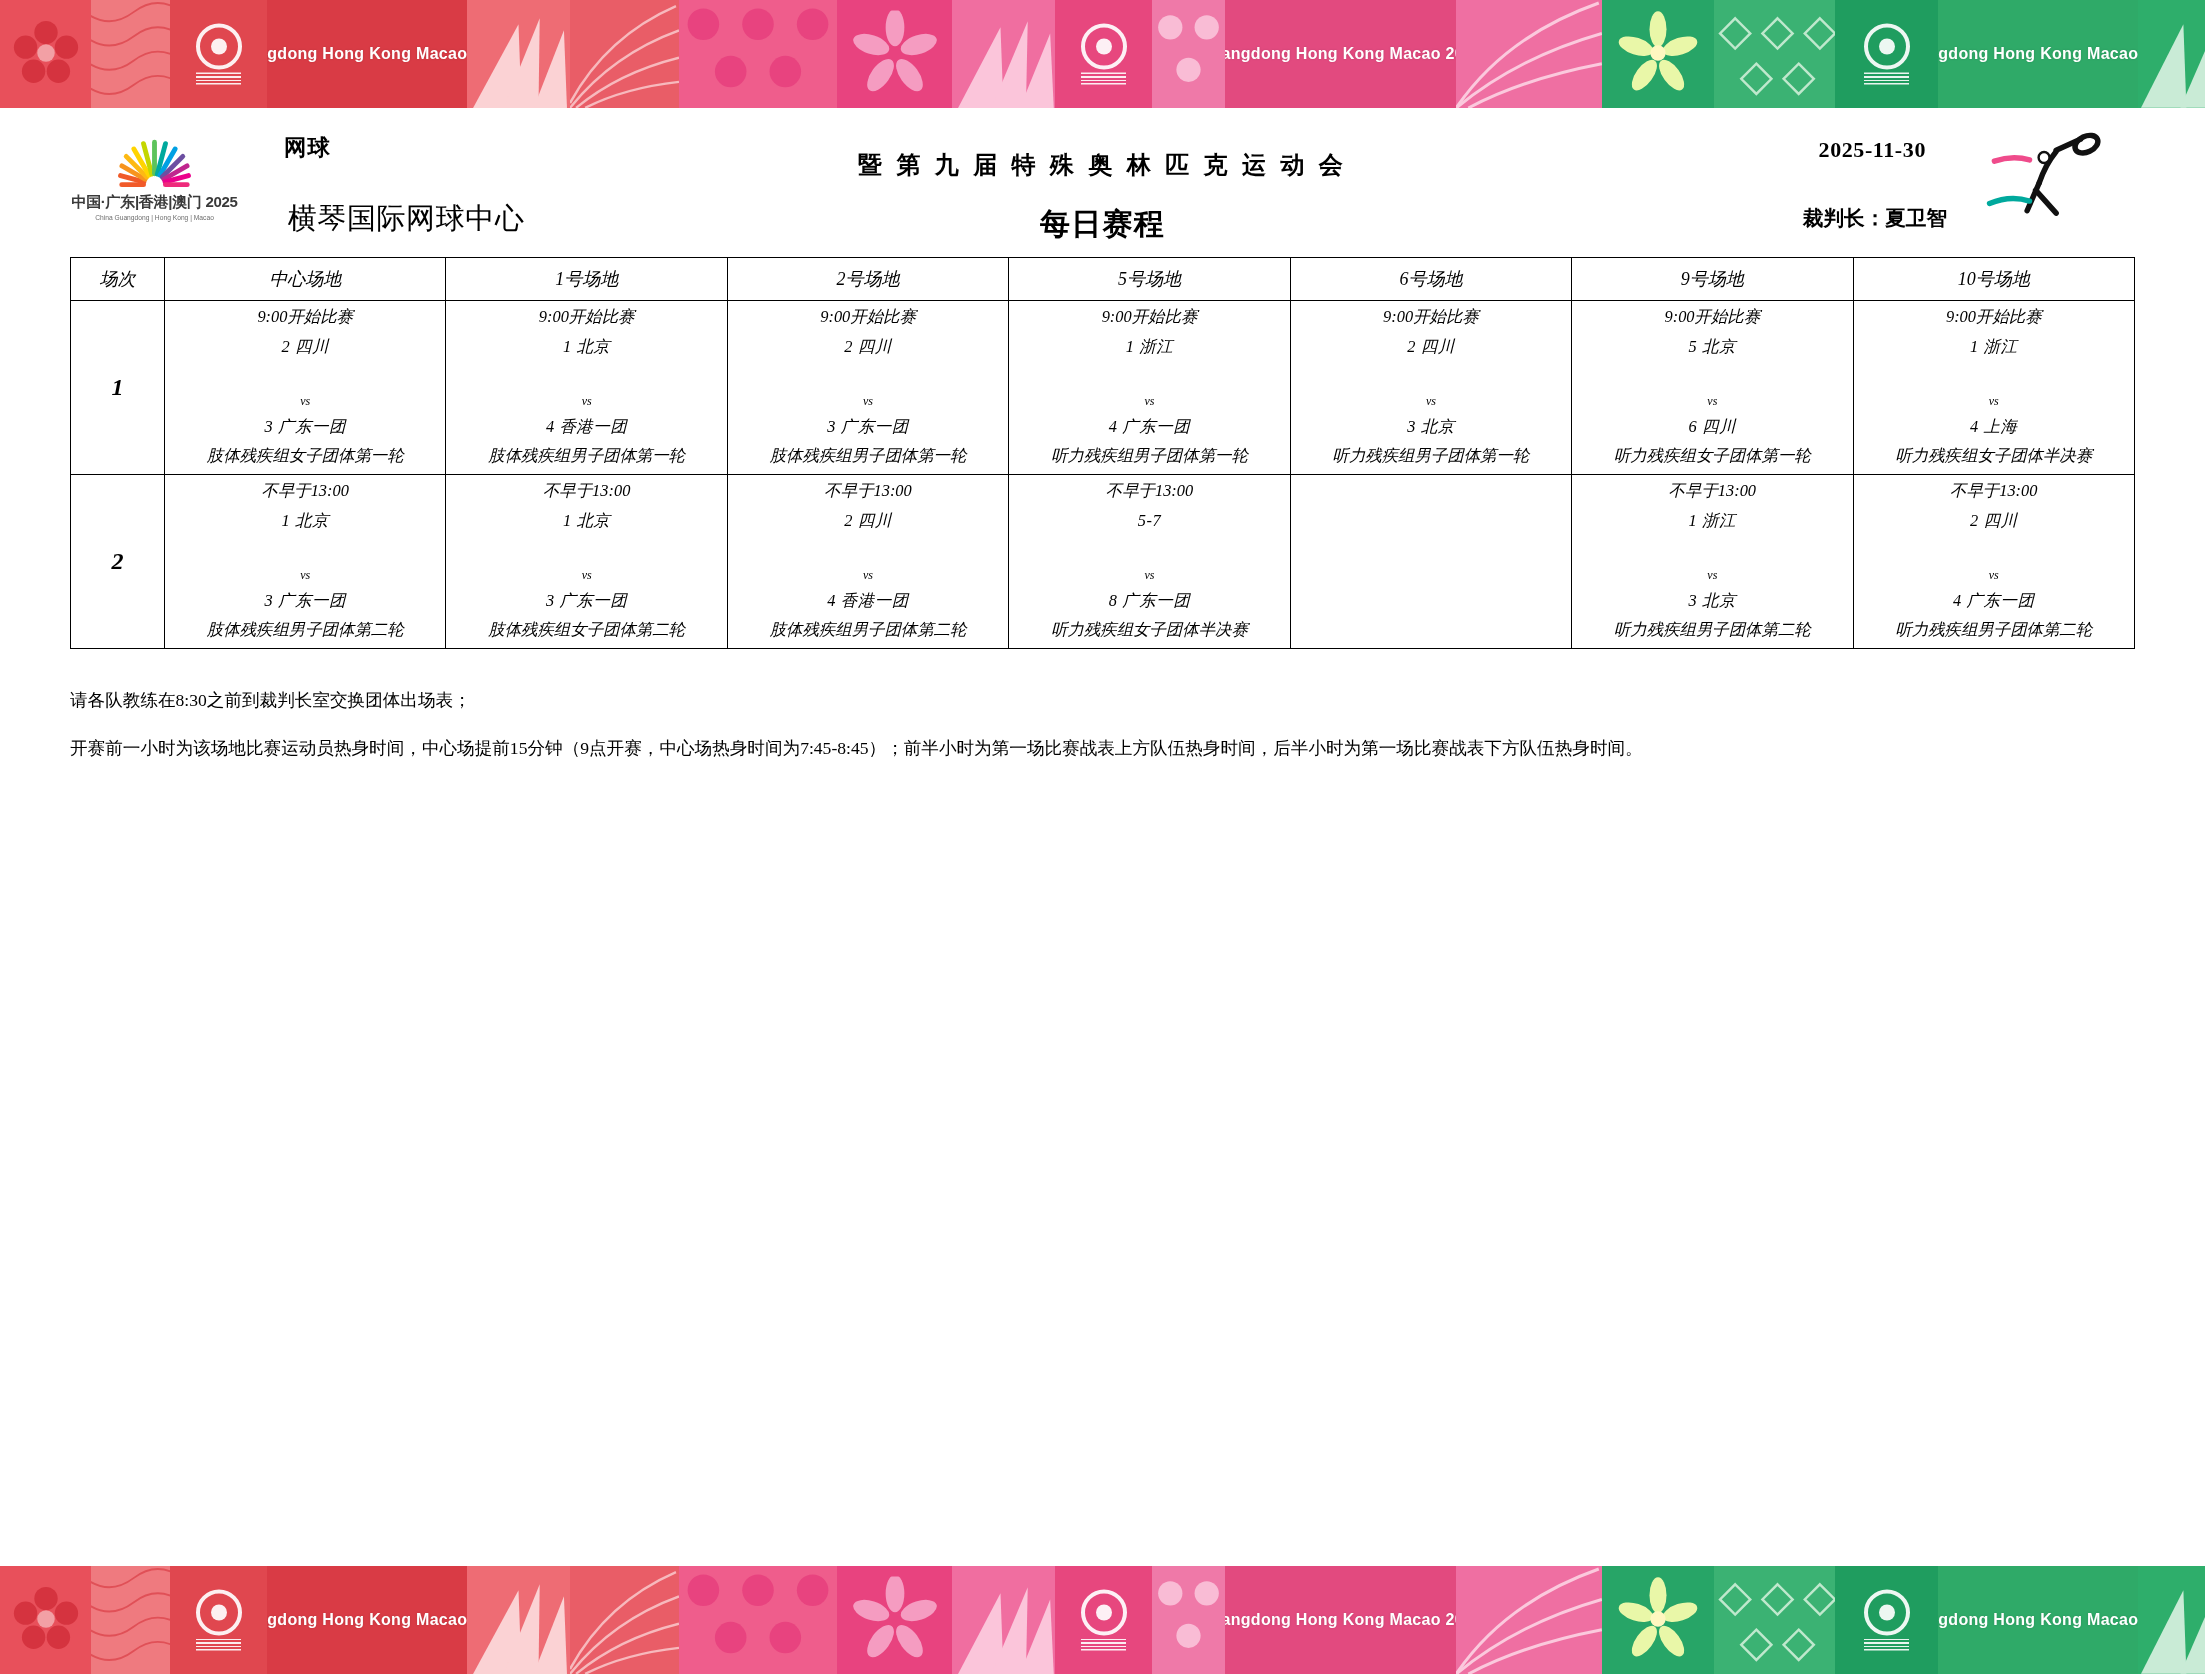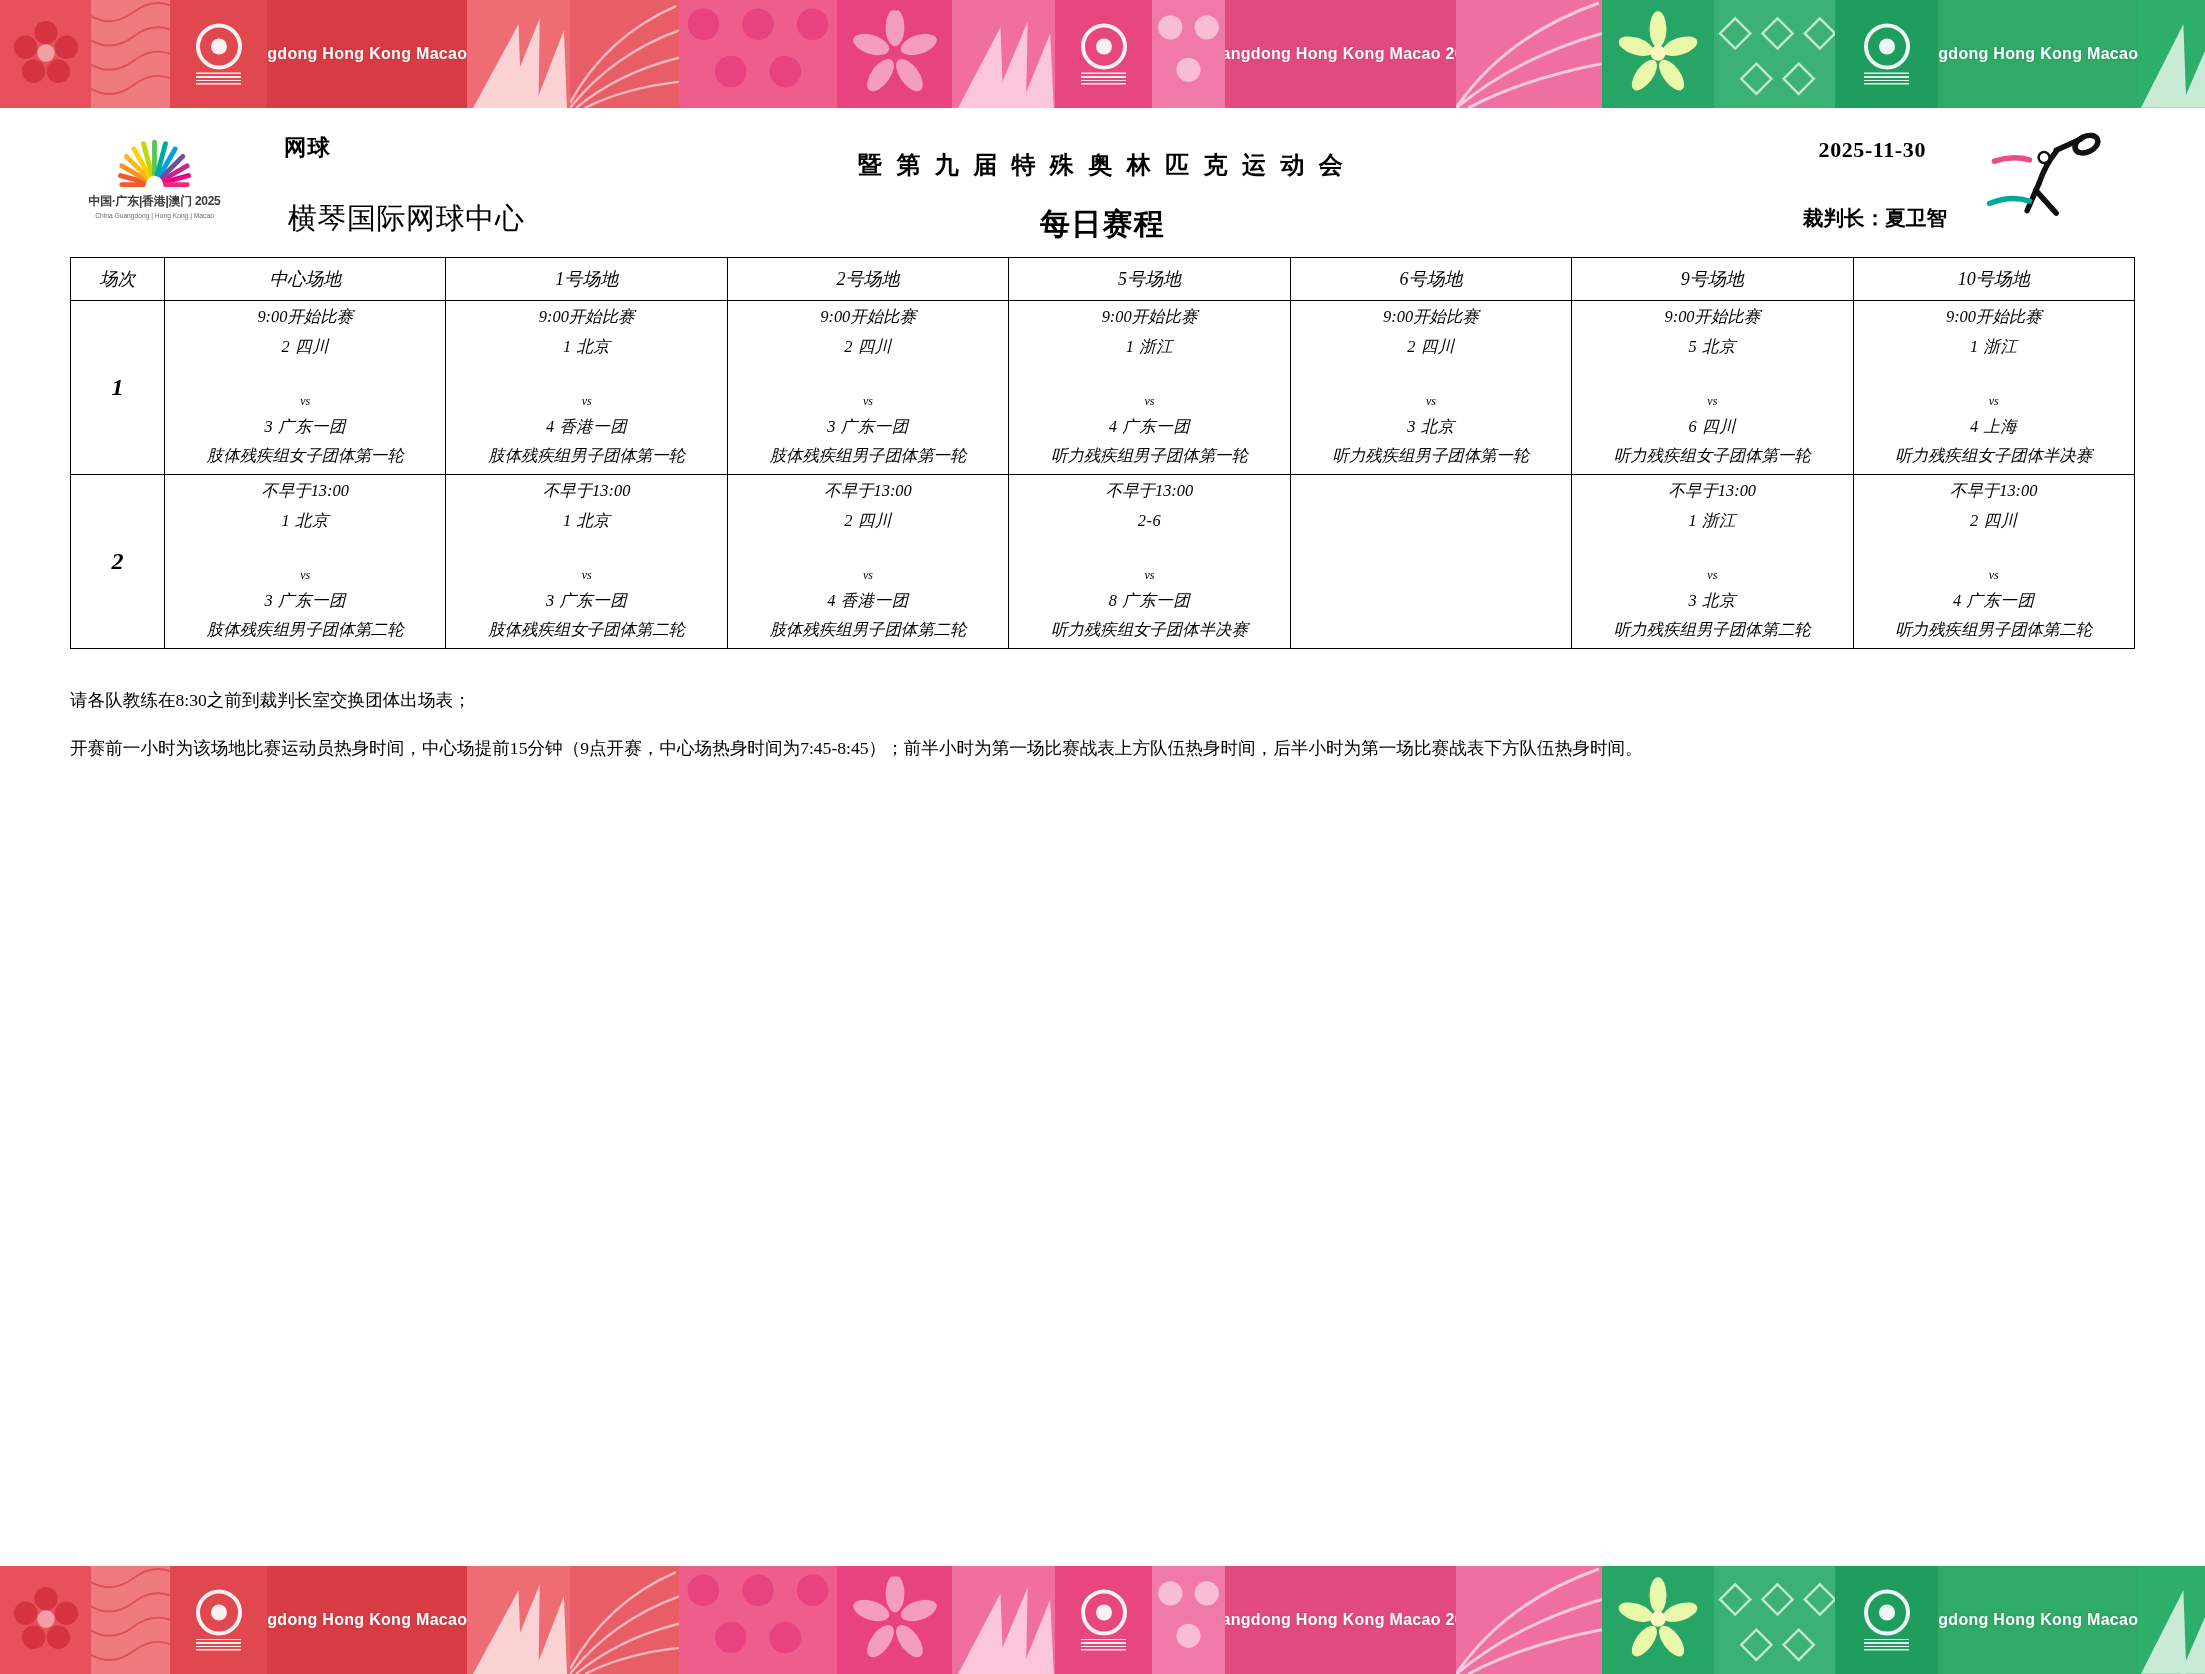--- a/index.html
+++ b/index.html
@@ -119,21 +119,21 @@
     flex-direction: column;
     align-items: center;
   }
   .logo-burst {
     width: 91px;
     height: 68px;
     position: relative;
   }
   .logo-caption1 {
     font-family: "Liberation Sans", sans-serif;
-    font-size: 12px;
+    font-size: 15px;
     font-weight: bold;
     color: #3a3a3a;
     margin-top: 1.2px;
     letter-spacing: -0.3px;
     white-space: nowrap;
   }
   .logo-caption2 {
     font-family: "Liberation Sans", sans-serif;
     font-size: 6.7px;
     color: #6d6d6d;
@@ -587,21 +587,21 @@
           </td>
           <td class="match-cell">
             <p class="m-line m-time">不早于13:00</p>
             <p class="m-line m-team">2  四川</p>
             <p class="m-line m-vs">vs</p>
             <p class="m-line m-team">4  香港一团</p>
             <p class="m-line m-event">肢体残疾组男子团体第二轮</p>
           </td>
           <td class="match-cell">
             <p class="m-line m-time">不早于13:00</p>
-            <p class="m-line m-team">2-6</p>
+            <p class="m-line m-team">5-7</p>
             <p class="m-line m-vs">vs</p>
             <p class="m-line m-team">8  广东一团</p>
             <p class="m-line m-event">听力残疾组女子团体半决赛</p>
           </td>
           <td class="match-cell empty-cell">
             <p class="m-line m-time"></p>
           </td>
           <td class="match-cell">
             <p class="m-line m-time">不早于13:00</p>
             <p class="m-line m-team">1  浙江</p>

